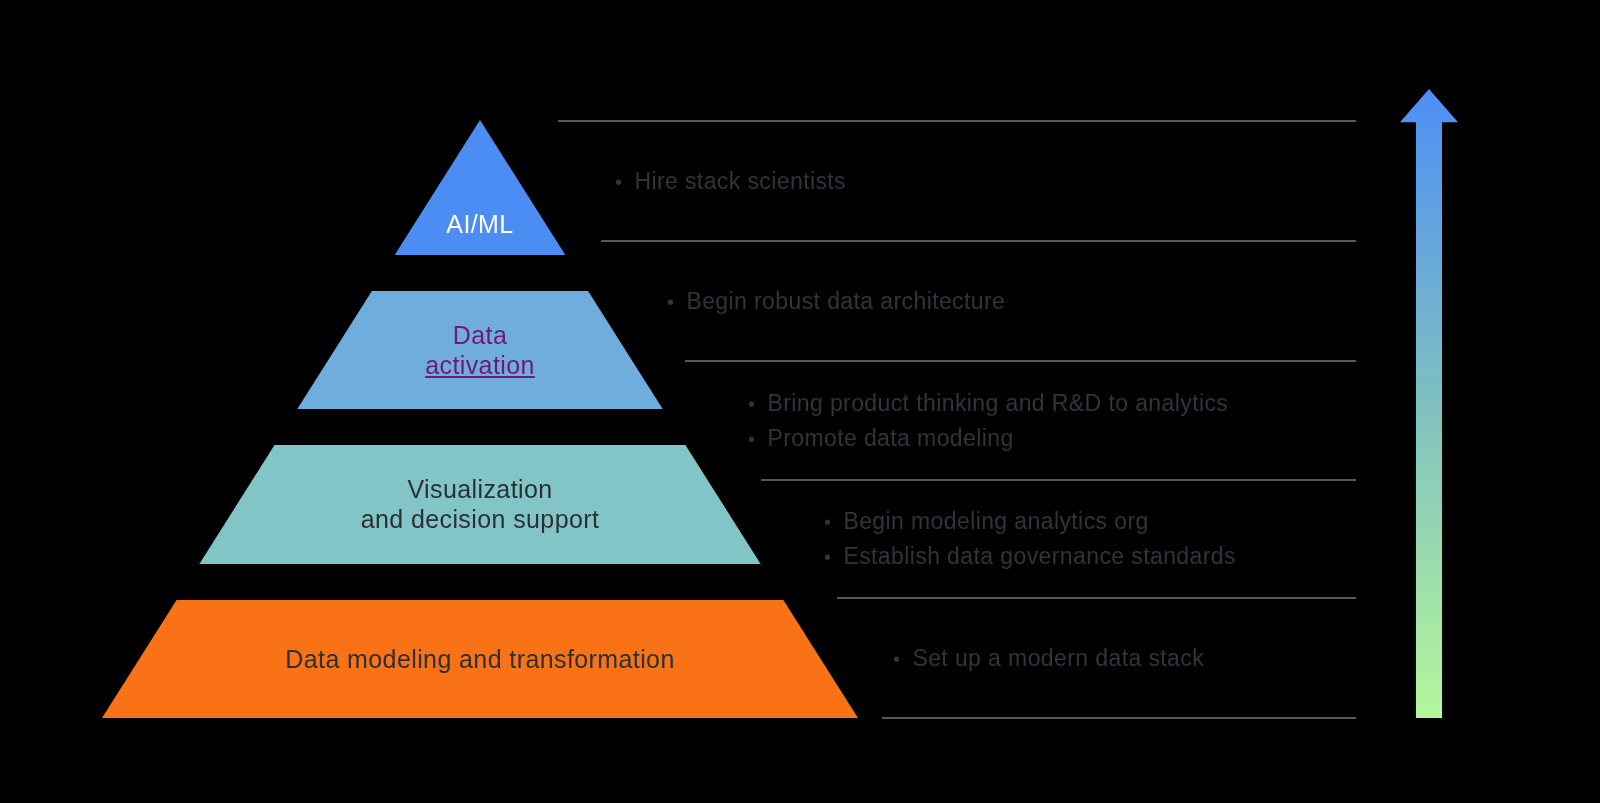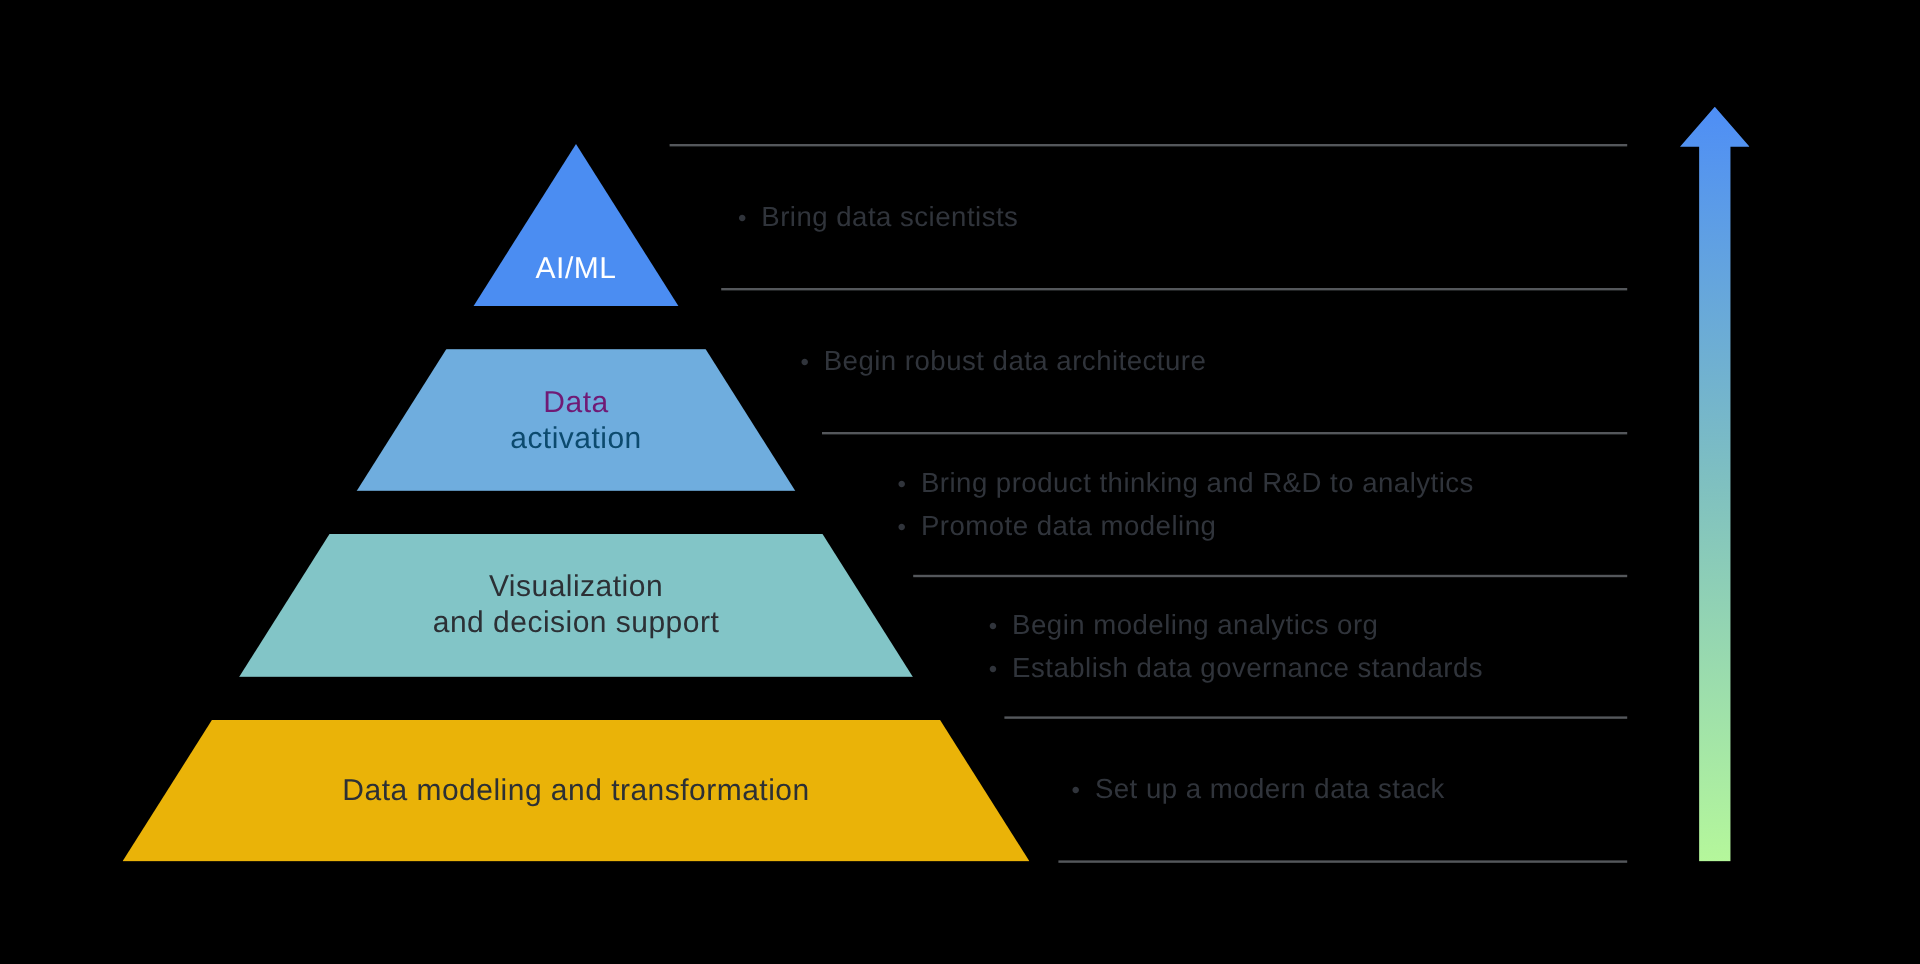--- a/index.html
+++ b/index.html
@@ -63,42 +63,42 @@
 <body>
 
 <div class="stage">
 
   <div class="pyramid">
     <div class="level apex" style="background-color: rgb(75, 141, 242);">
       <span style="color: rgb(255, 255, 255);">AI/ML</span>
     </div>
     <div class="level" style="background-color: rgb(111, 173, 222);">
       <span style="color: #701a75;">Data</span>
-      <span style="color: #0c4a6e;">activation</span>
+      <span style="color: #701a75; text-decoration: underline;">activation</span>
     </div>
     <div class="level" style="background-color: rgb(130, 197, 199);">
       <span style="color: rgb(44, 48, 53);">Visualization</span>
       <span style="color: rgb(44, 48, 53);">and decision support</span>
     </div>
-    <div class="level" style="background-color: #eab308;">
+    <div class="level" style="background-color: #f97316;">
       <span style="color: rgb(44, 48, 53);">Data modeling and transformation</span>
     </div>
   </div>
 
   <div class="divider" style="left:558px; top:120px; width:798px;"></div>
   <div class="divider" style="left:601px; top:240px; width:755px;"></div>
   <div class="divider" style="left:685px; top:360px; width:671px;"></div>
   <div class="divider" style="left:761px; top:479px; width:595px;"></div>
   <div class="divider" style="left:837px; top:597px; width:519px;"></div>
   <div class="divider" style="left:882px; top:717px; width:474px;"></div>
 
   <div class="section" style="left:615px; top:122px; height:118px;">
     <div class="bullet">
       <span class="dot">•</span>
-      <span>Bring data scientists</span>
+      <span>Hire stack scientists</span>
     </div>
   </div>
 
   <div class="section" style="left:667px; top:242px; height:118px;">
     <div class="bullet">
       <span class="dot">•</span>
       <span>Begin robust data architecture</span>
     </div>
   </div>
 

